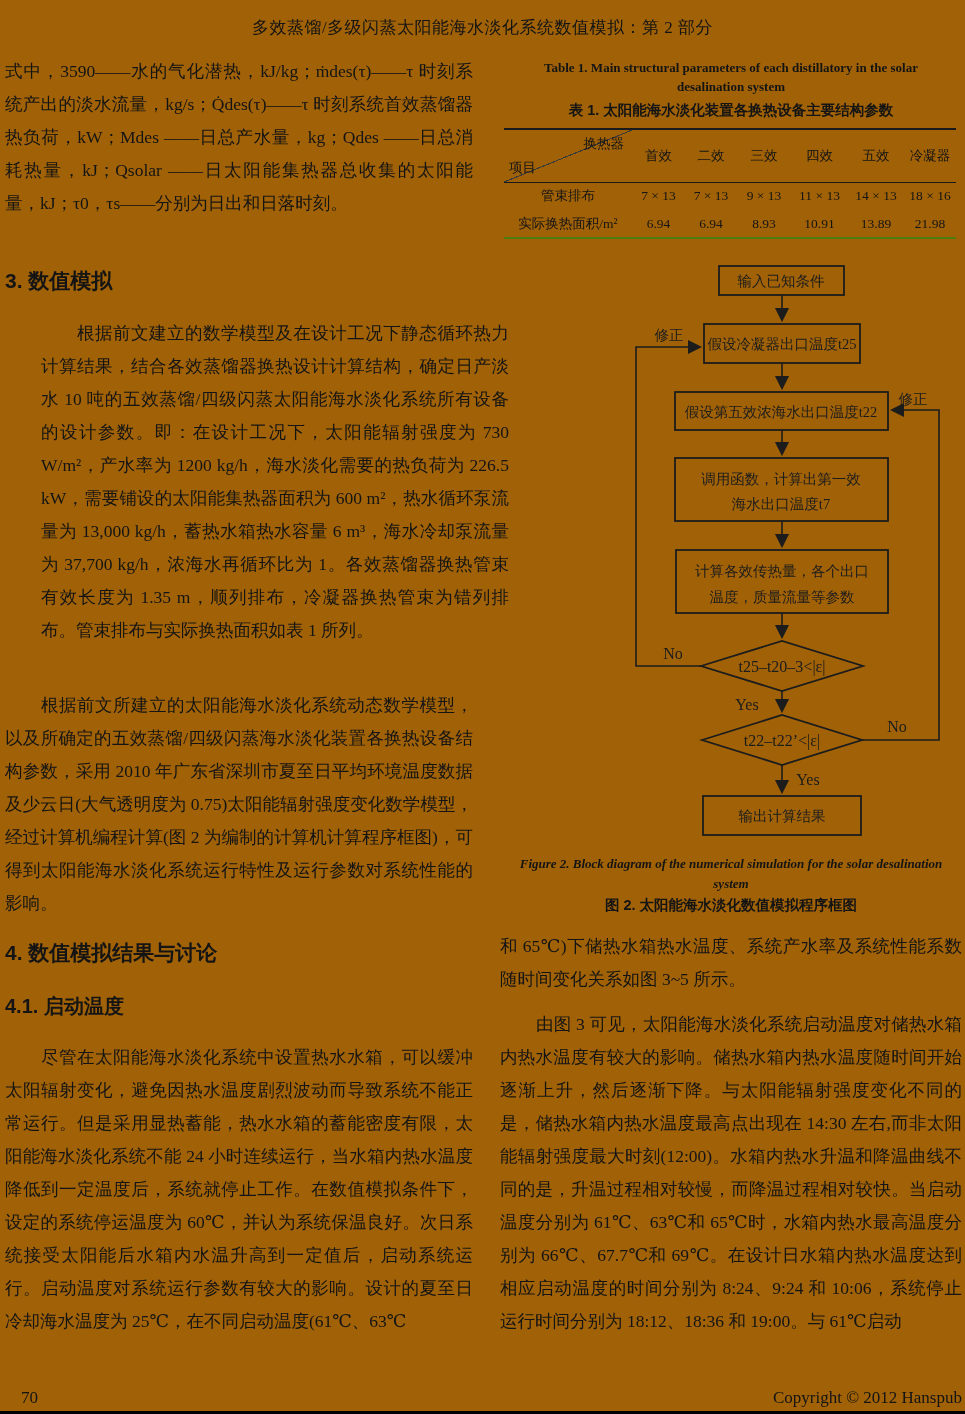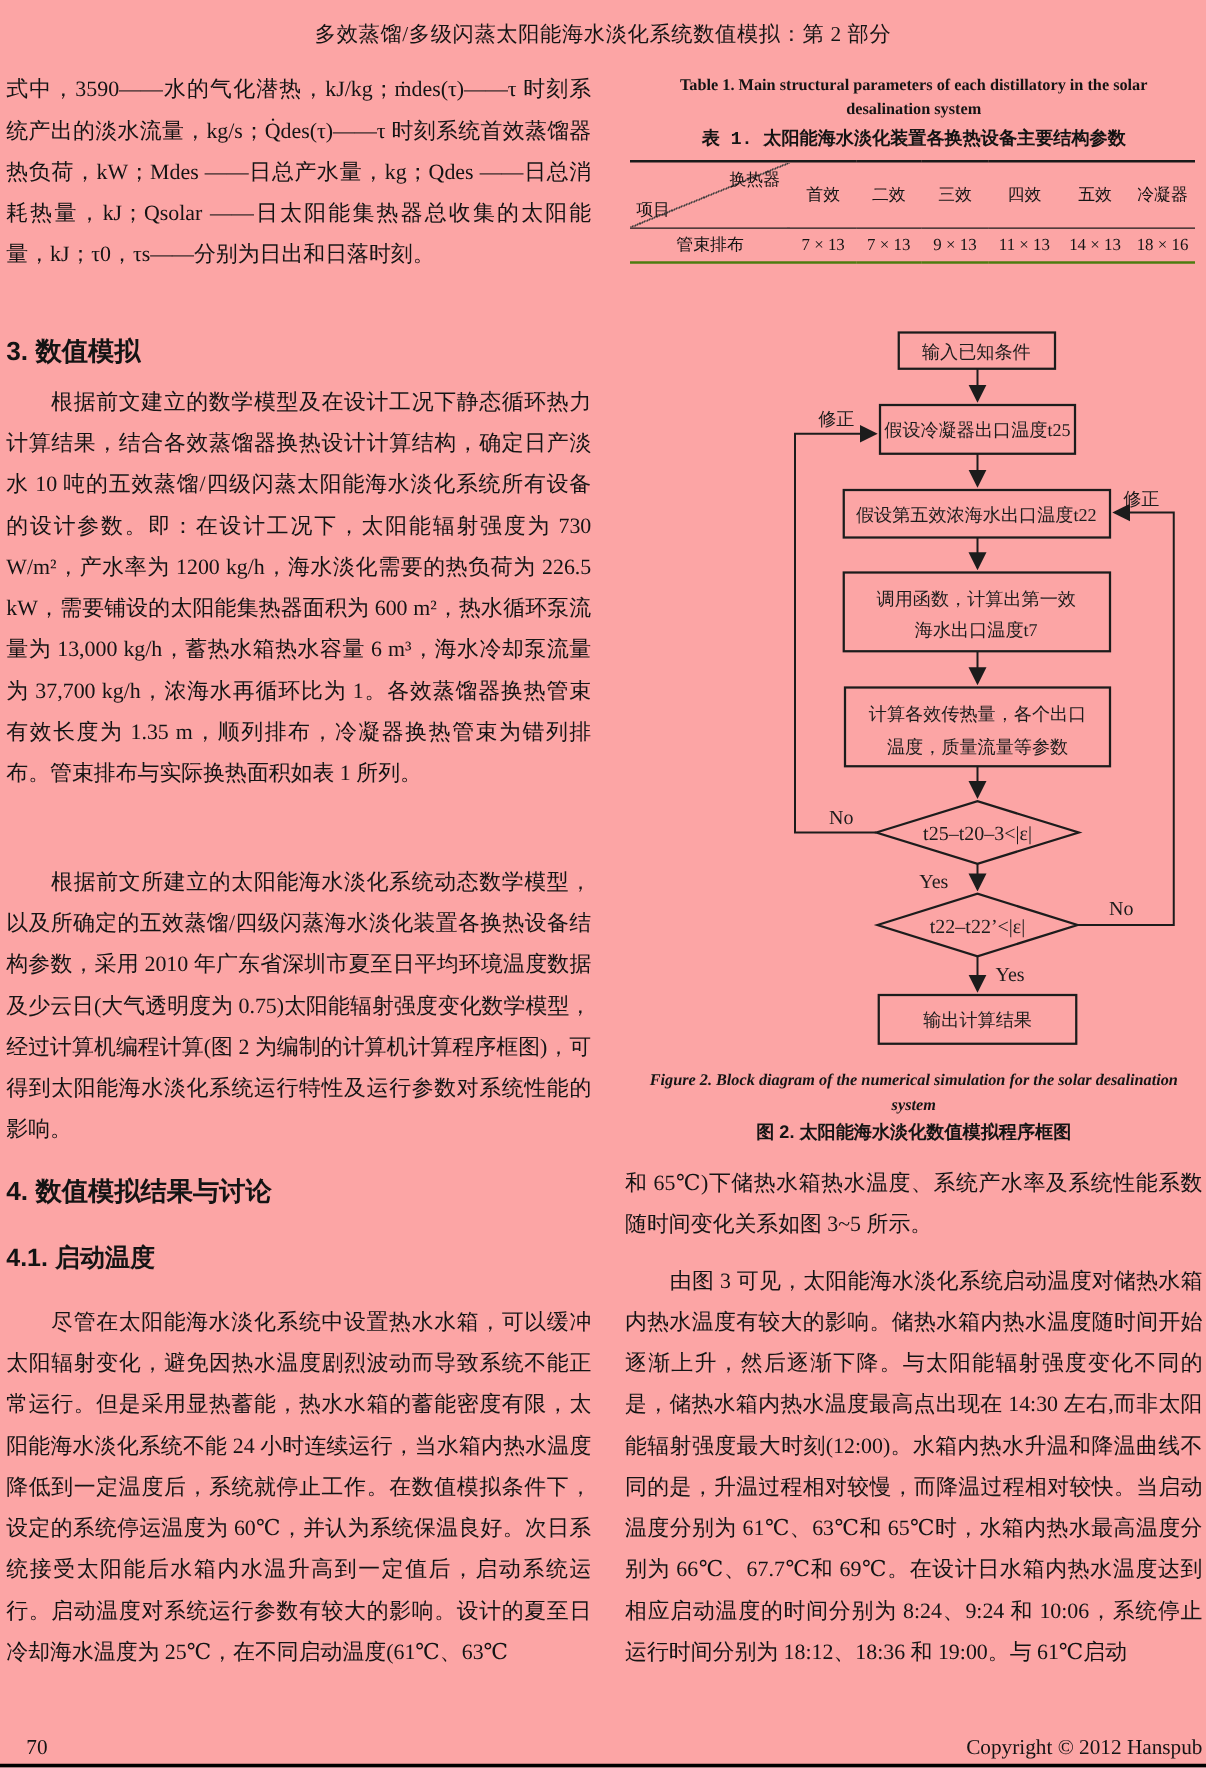--- a/index.html
+++ b/index.html
@@ -1,19 +1,19 @@
 <!DOCTYPE html>
 <html><head>
 <meta charset="utf-8">
 <style>
   * { margin:0; padding:0; box-sizing:border-box; }
   html,body { background:#888; }
   .page {
     position:relative; width:965px; height:1414px; margin:0 auto;
-    background:#fca5a5; color:#141414; overflow:hidden;
+    background:#a16207; color:#141414; overflow:hidden;
     font-family:"Liberation Serif","DejaVu Serif",serif;
   }
   .hdr-title {
     position:absolute; top:16px; left:0; width:100%;
     text-align:center; font-size:17px; letter-spacing:0.5px;
   }
   .col-l { position:absolute; left:5px;  top:55px; width:468px; }
   .col-r { position:absolute; left:500px; top:58px; width:462px; }
   .col-l > *, .col-r > * { position:absolute; left:0; width:100%; }
 
@@ -30,21 +30,21 @@
   h2.sec { font-size:21px; }
   h3.sec { font-size:20px; }
 
   
   .cap-en {
     font-weight:bold; font-size:13px; line-height:19px; text-align:center;
     padding:0 26px;
   }
   .cap-cn {
     font-weight:bold; font-size:14.5px; text-align:center;
-    font-family:Liberation Mono, monospace;
+    font-family:Liberation Sans, sans-serif;
   }
   table.t1 {
     border-collapse:collapse; width:452px; left:4px;
     font-size:13.5px;
     border-top:2px solid #1a1a1a; border-bottom:2px solid #4d7c0f;
   }
   table.t1 td, table.t1 th { text-align:center; font-weight:normal; vertical-align:middle; }
   table.t1 thead tr { border-bottom:1.6px solid #1a1a1a; }
   table.t1 thead th { height:53px; }
   table.t1 tbody td { height:28px; }
@@ -81,21 +81,21 @@
 </head>
 <body>
 
 <div class="page">
 
   <div class="hdr-title">多效蒸馏/多级闪蒸太阳能海水淡化系统数值模拟：第 2 部分</div>
 
   <div class="col-l">
     <p class="body" style="top:0;">式中，3590——水的气化潜热，kJ/kg；ṁdes(τ)——τ 时刻系统产出的淡水流量，kg/s；Q̇des(τ)——τ 时刻系统首效蒸馏器热负荷，kW；Mdes ——日总产水量，kg；Qdes ——日总消耗热量，kJ；Qsolar ——日太阳能集热器总收集的太阳能量，kJ；τ0，τs——分别为日出和日落时刻。</p>
     <h2 class="sec" style="top:212px;">3. 数值模拟</h2>
-    <p class="body indent" style="top:250px;">根据前文建立的数学模型及在设计工况下静态循环热力计算结果，结合各效蒸馏器换热设计计算结构，确定日产淡水 10 吨的五效蒸馏/四级闪蒸太阳能海水淡化系统所有设备的设计参数。即：在设计工况下，太阳能辐射强度为 730 W/m²，产水率为 1200 kg/h，海水淡化需要的热负荷为 226.5 kW，需要铺设的太阳能集热器面积为 600 m²，热水循环泵流量为 13,000 kg/h，蓄热水箱热水容量 6 m³，海水冷却泵流量为 37,700 kg/h，浓海水再循环比为 1。各效蒸馏器换热管束有效长度为 1.35 m，顺列排布，冷凝器换热管束为错列排布。管束排布与实际换热面积如表 1 所列。</p>
+    <p class="body indent" style="top:262px;margin-left:36px;">根据前文建立的数学模型及在设计工况下静态循环热力计算结果，结合各效蒸馏器换热设计计算结构，确定日产淡水 10 吨的五效蒸馏/四级闪蒸太阳能海水淡化系统所有设备的设计参数。即：在设计工况下，太阳能辐射强度为 730 W/m²，产水率为 1200 kg/h，海水淡化需要的热负荷为 226.5 kW，需要铺设的太阳能集热器面积为 600 m²，热水循环泵流量为 13,000 kg/h，蓄热水箱热水容量 6 m³，海水冷却泵流量为 37,700 kg/h，浓海水再循环比为 1。各效蒸馏器换热管束有效长度为 1.35 m，顺列排布，冷凝器换热管束为错列排布。管束排布与实际换热面积如表 1 所列。</p>
     <p class="body indent" style="top:634px;">根据前文所建立的太阳能海水淡化系统动态数学模型，以及所确定的五效蒸馏/四级闪蒸海水淡化装置各换热设备结构参数，采用 2010 年广东省深圳市夏至日平均环境温度数据及少云日(大气透明度为 0.75)太阳能辐射强度变化数学模型，经过计算机编程计算(图 2 为编制的计算机计算程序框图)，可得到太阳能海水淡化系统运行特性及运行参数对系统性能的影响。</p>
     <h2 class="sec" style="top:884px;">4. 数值模拟结果与讨论</h2>
     <h3 class="sec" style="top:938px;">4.1. 启动温度</h3>
     <p class="body indent" style="top:986px;">尽管在太阳能海水淡化系统中设置热水水箱，可以缓冲太阳辐射变化，避免因热水温度剧烈波动而导致系统不能正常运行。但是采用显热蓄能，热水水箱的蓄能密度有限，太阳能海水淡化系统不能 24 小时连续运行，当水箱内热水温度降低到一定温度后，系统就停止工作。在数值模拟条件下，设定的系统停运温度为 60℃，并认为系统保温良好。次日系统接受太阳能后水箱内水温升高到一定值后，启动系统运行。启动温度对系统运行参数有较大的影响。设计的夏至日冷却海水温度为 25℃，在不同启动温度(61℃、63℃</p>
   </div>
 
   <div class="col-r">
 
     <div class="cap-en" style="top:0;">Table 1. Main structural parameters of each distillatory in the solar desalination system</div>
     <div class="cap-cn" style="top:43px;">表 1. 太阳能海水淡化装置各换热设备主要结构参数</div>
@@ -127,20 +127,29 @@
       <tbody>
         <tr>
           <td>管束排布</td>
           <td>7 × 13</td>
           <td>7 × 13</td>
           <td>9 × 13</td>
           <td>11 × 13</td>
           <td>14 × 13</td>
           <td>18 × 16</td>
         </tr>
+        <tr>
+          <td>实际换热面积/m²</td>
+          <td>6.94</td>
+          <td>6.94</td>
+          <td>8.93</td>
+          <td>10.91</td>
+          <td>13.89</td>
+          <td>21.98</td>
+        </tr>
       </tbody>
     </table>
 
     <svg class="flow" width="360" height="590" viewBox="0 0 360 590">
       <defs>
         <marker id="arr" viewBox="0 0 10 10" refX="8.5" refY="5" markerWidth="9" markerHeight="11" orient="auto">
           <path d="M0,0 L10,5 L0,10 z" fill="#1c1c1c"></path>
         </marker>
       </defs>
 

